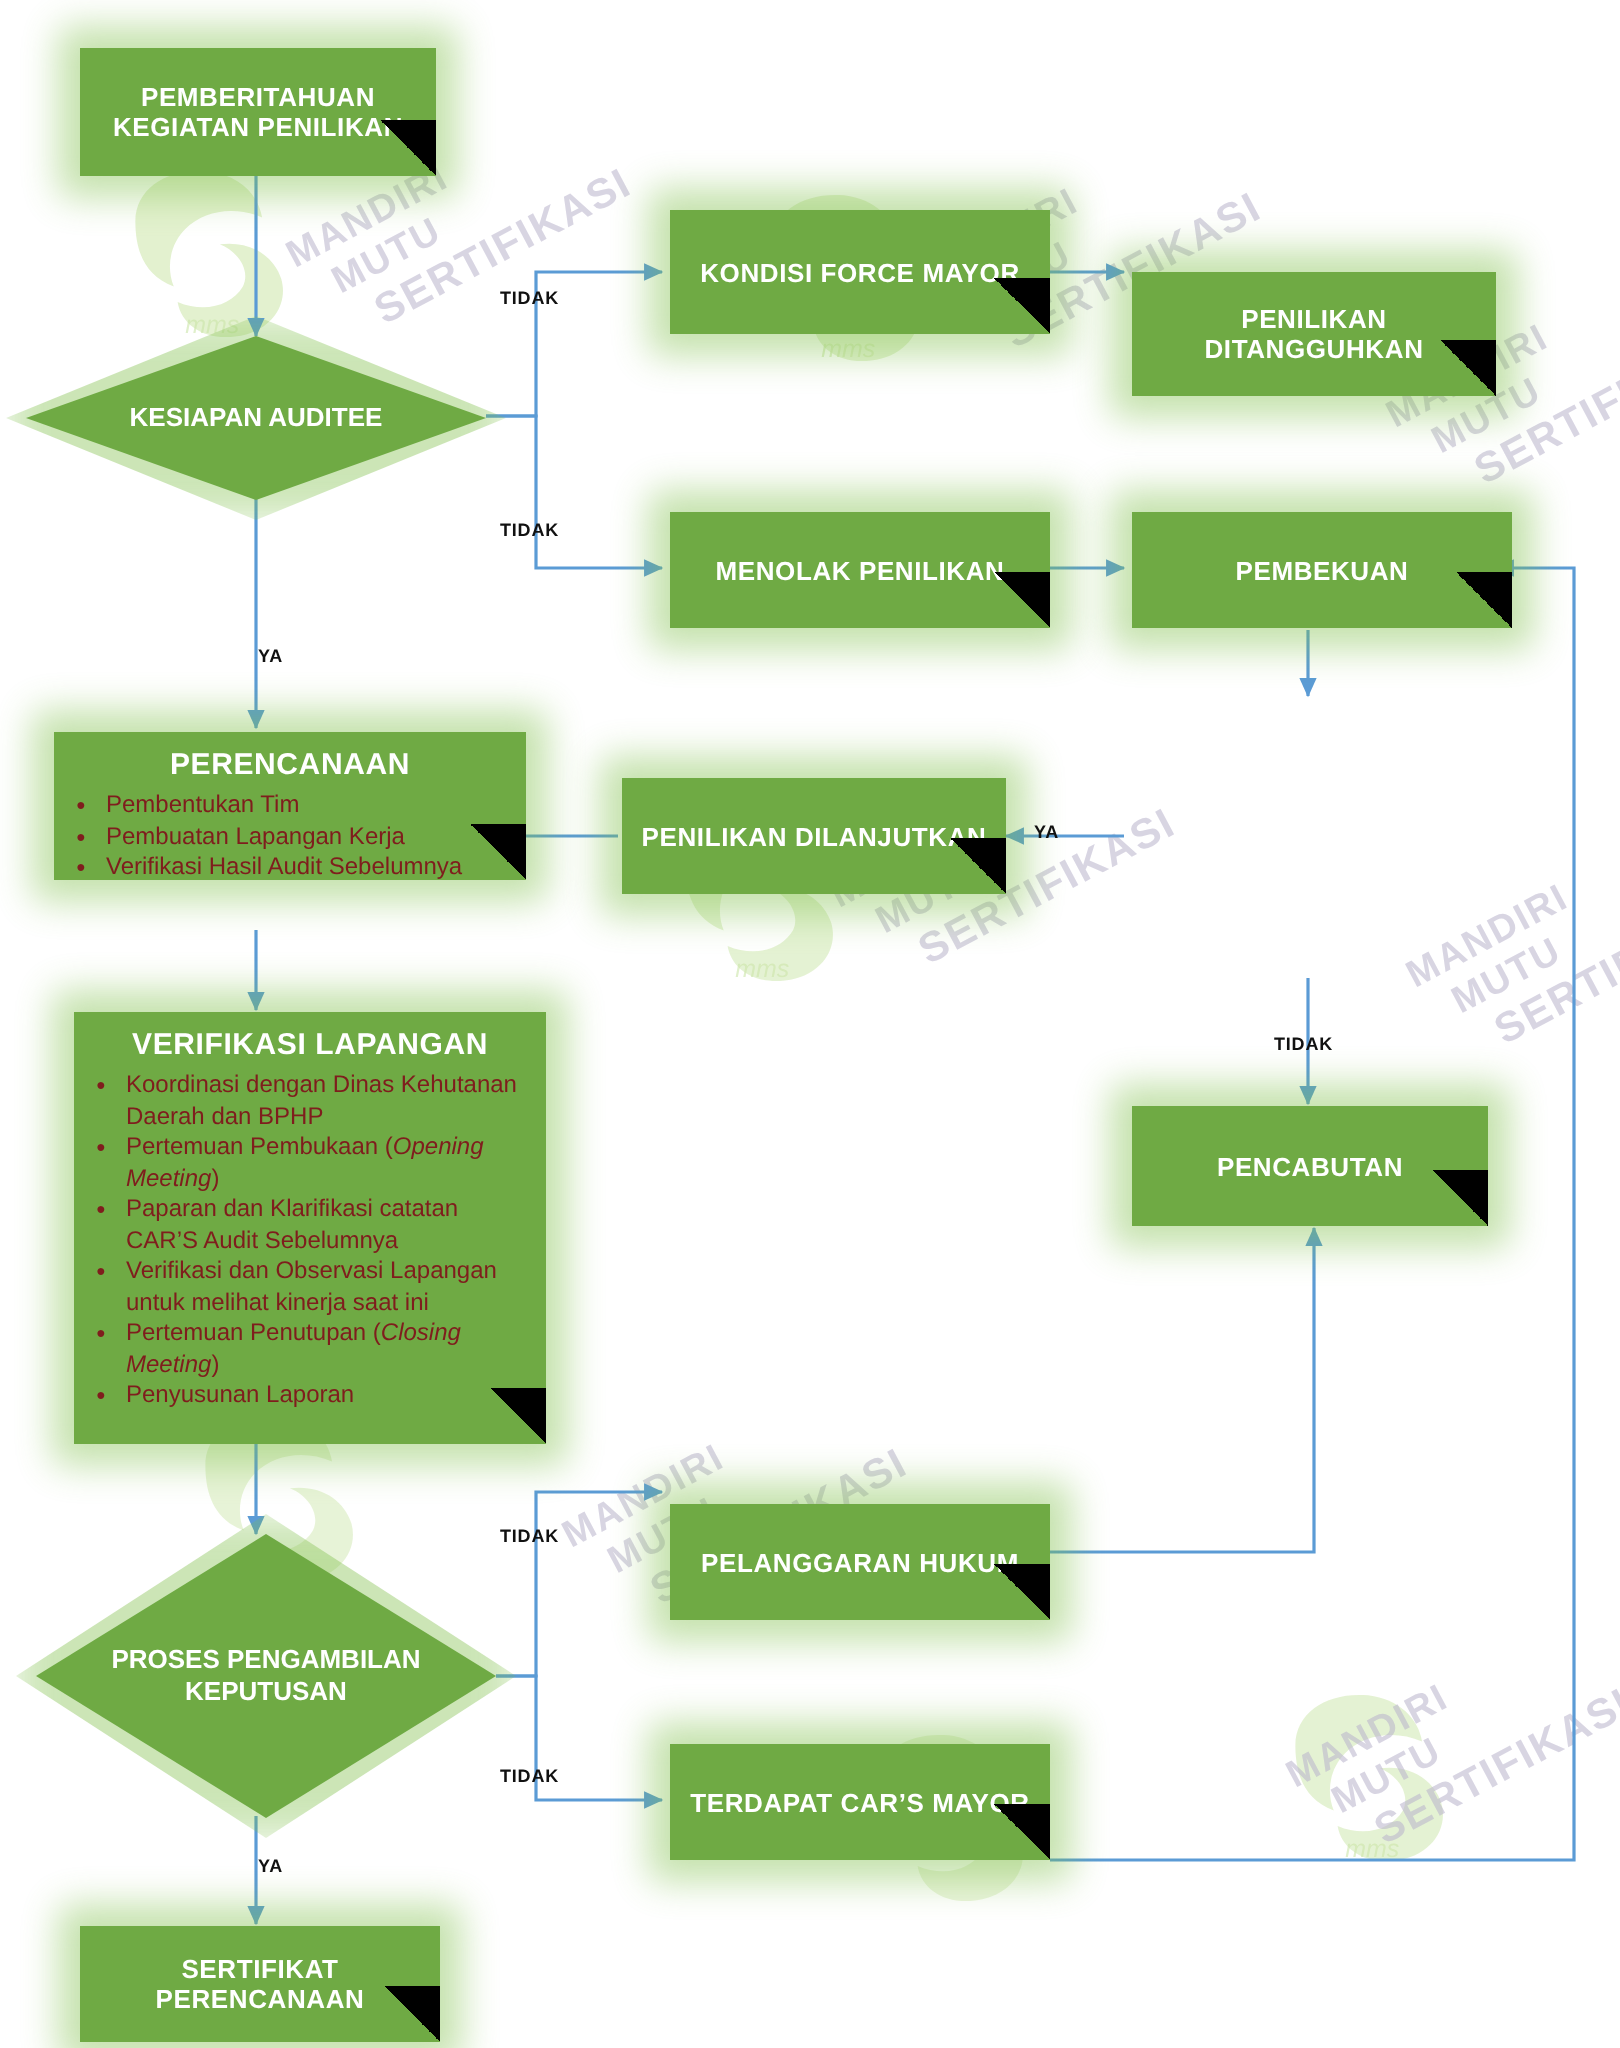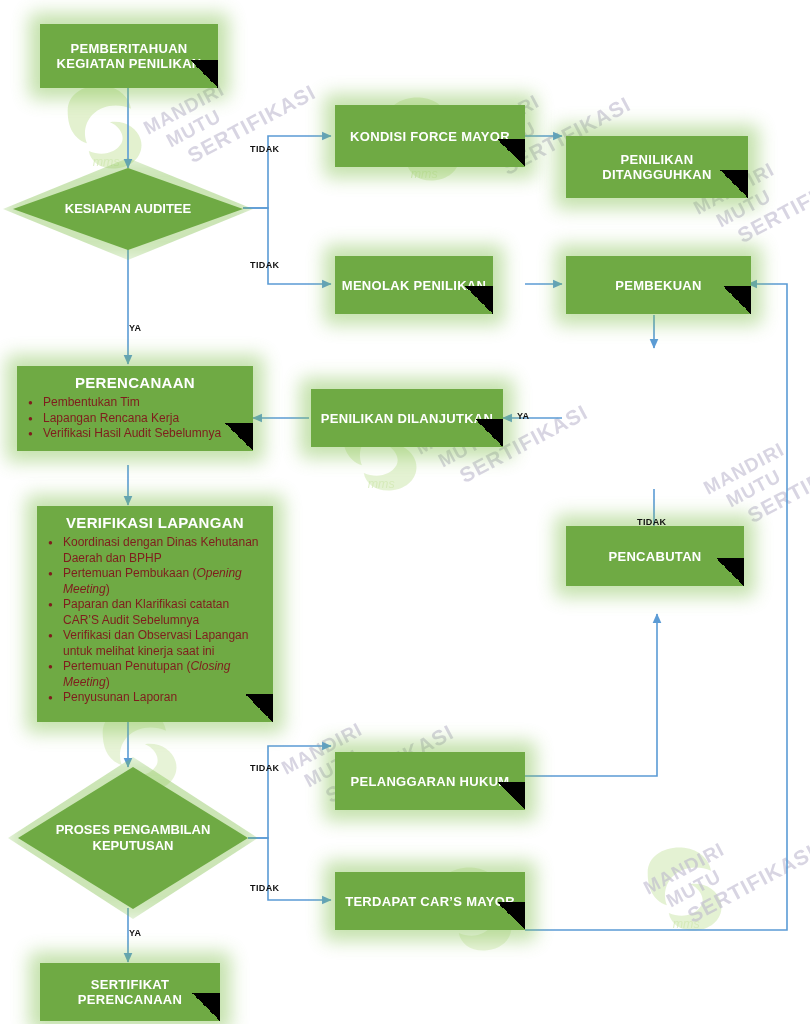--- a/index.html
+++ b/index.html
@@ -226,43 +226,43 @@
   </div>
 
   <div class="node" style="left:566px;top:105px;width:182px;height:62px;margin-top:31px;">
     <div class="glow"></div>
     <div class="box">
       <div class="title">PENILIKAN DITANGGUHKAN</div>
       <div class="corner"></div>
     </div>
   </div>
 
-  <div class="node" style="left:335px;top:256px;width:158px;height:58px;">
+  <div class="node" style="left:335px;top:256px;width:190px;height:58px;">
     <div class="glow"></div>
     <div class="box">
       <div class="title">MENOLAK PENILIKAN</div>
       <div class="corner"></div>
     </div>
   </div>
 
-  <div class="node" style="left:566px;top:256px;width:185px;height:58px;">
+  <div class="node" style="left:566px;top:256px;width:156px;height:58px;padding-left:34px;">
     <div class="glow"></div>
     <div class="box">
       <div class="title">PEMBEKUAN</div>
       <div class="corner"></div>
     </div>
   </div>
 
-  <div class="node" style="left:17px;top:366px;width:236px;height:85px;border-radius:17px;">
+  <div class="node" style="left:27px;top:366px;width:236px;height:74px;border-radius:17px;">
     <div class="glow"></div>
     <div class="box listbox">
       <div class="title">PERENCANAAN</div>
       <ul>
         <li>Pembentukan Tim</li>
-        <li>Lapangan Rencana Kerja</li>
+        <li>Pembuatan Lapangan Kerja</li>
         <li>Verifikasi Hasil Audit Sebelumnya</li>
       </ul>
       <div class="corner"></div>
     </div>
   </div>
 
   <div class="node" style="left:311px;top:389px;width:192px;height:58px;">
     <div class="glow"></div>
     <div class="box">
       <div class="title">PENILIKAN DILANJUTKAN</div>
@@ -280,21 +280,21 @@
         <li>Pertemuan Pembukaan (<i>Opening Meeting</i>)</li>
         <li>Paparan dan Klarifikasi catatan CAR’S Audit Sebelumnya</li>
         <li>Verifikasi dan Observasi Lapangan untuk melihat kinerja saat ini</li>
         <li>Pertemuan Penutupan (<i>Closing Meeting</i>)</li>
         <li>Penyusunan Laporan</li>
       </ul>
       <div class="corner"></div>
     </div>
   </div>
 
-  <div class="node" style="left:566px;top:526px;width:178px;height:60px;">
+  <div class="node" style="left:566px;top:553px;width:178px;height:60px;">
     <div class="glow"></div>
     <div class="box">
       <div class="title">PENCABUTAN</div>
       <div class="corner"></div>
     </div>
   </div>
 
   <div class="node" style="left:335px;top:752px;width:190px;height:58px;">
     <div class="glow"></div>
     <div class="box">

